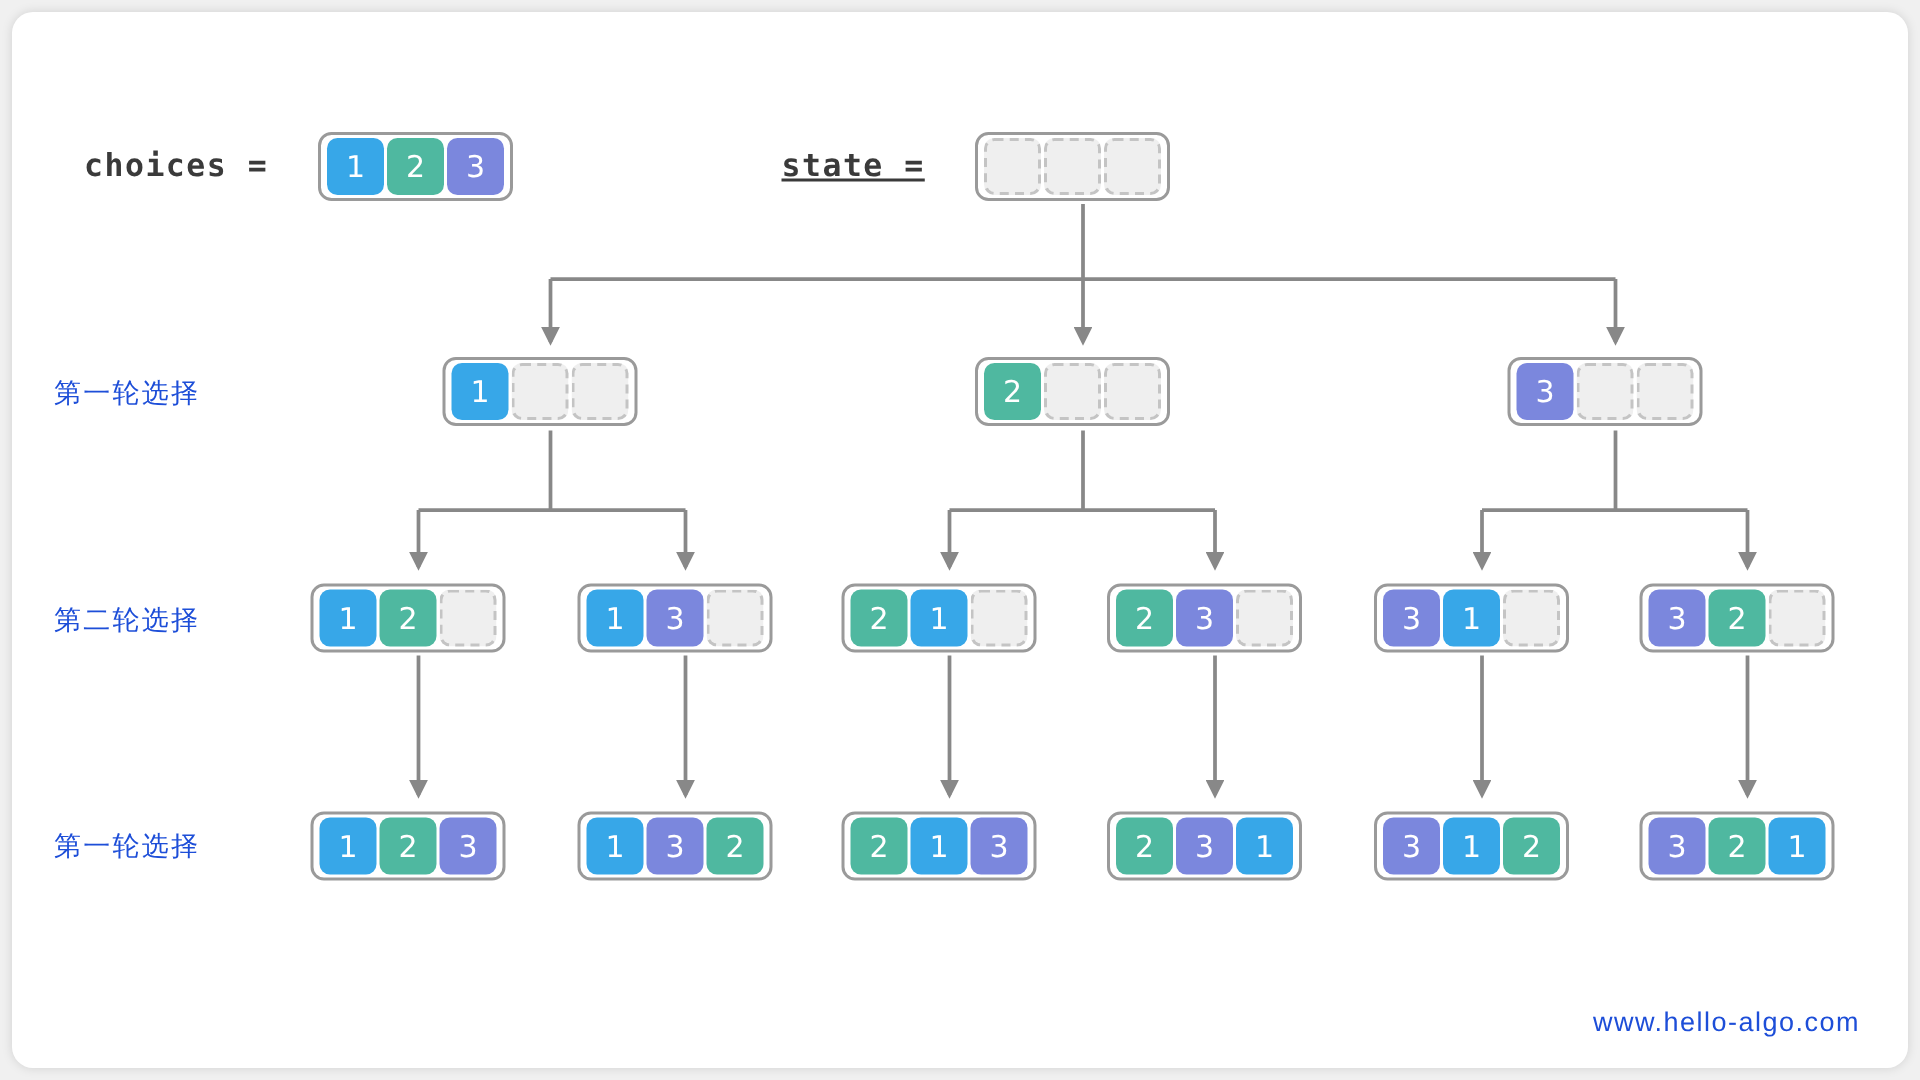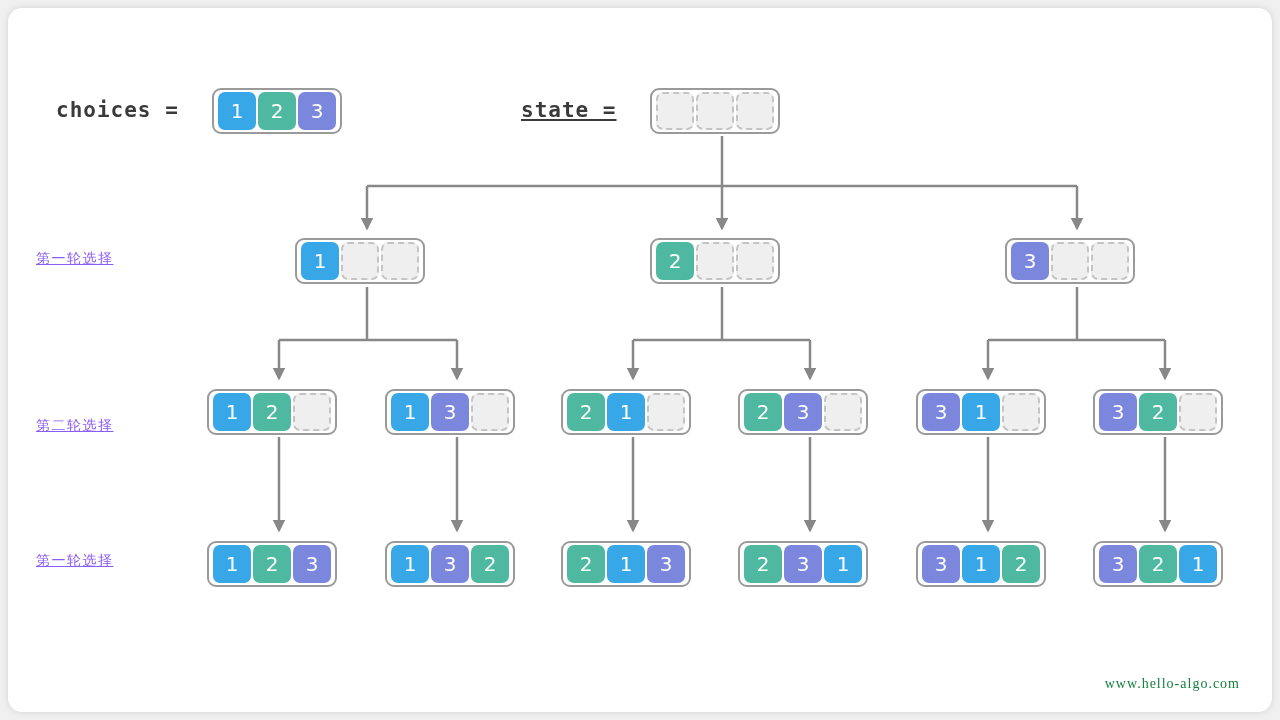--- a/index.html
+++ b/index.html
@@ -34,32 +34,31 @@
     font-family: "DejaVu Sans Mono", "Liberation Mono", monospace;
     font-weight: bold;
     font-size: 21px;
     color: #3a3a3a;
     white-space: nowrap;
     letter-spacing: 1px;
   }
   .row-label {
     position: absolute;
     font-family: "DejaVu Sans", sans-serif;
-    font-size: 14px;
-    color: #8b5cf6;
+    font-size: 18px;
+    color: #1d4ed8;
     white-space: nowrap;
     letter-spacing: 1.5px;
-    text-decoration: underline;
   }
   .watermark {
     position: absolute;
     right: 40px; bottom: 28px;
-    font-family: Liberation Serif, serif;
-    font-size: 14px;
-    color: #15803d;
+    font-family: Liberation Sans, sans-serif;
+    font-size: 18px;
+    color: #1d4ed8;
     letter-spacing: 1px;
   }
   
   .array {
     position: absolute;
     display: flex;
     align-items: center;
     box-sizing: border-box;
     border: 2px solid #9a9a9a;
     border-radius: 9px;
@@ -141,21 +140,21 @@
     <div class="cell c3">3</div>
   </div>
 
   <div class="array" style="left:650px; top:88px;">
     <div class="cell empty"></div>
     <div class="cell empty"></div>
     <div class="cell empty"></div>
   </div>
 
   <div class="row-label" style="left:36px; top:250px;">第一轮选择</div>
-  <div class="row-label" style="left:36px; top:401px;margin-top:16px;">第二轮选择</div>
+  <div class="row-label" style="left:36px; top:401px;">第二轮选择</div>
   <div class="row-label" style="left:36px; top:552px;">第一轮选择</div>
 
   <div class="array" style="left:295px; top:238px;">
     <div class="cell c1">1</div>
     <div class="cell empty"></div>
     <div class="cell empty"></div>
   </div>
   <div class="array" style="left:650px; top:238px;">
     <div class="cell c2">2</div>
     <div class="cell empty"></div>

